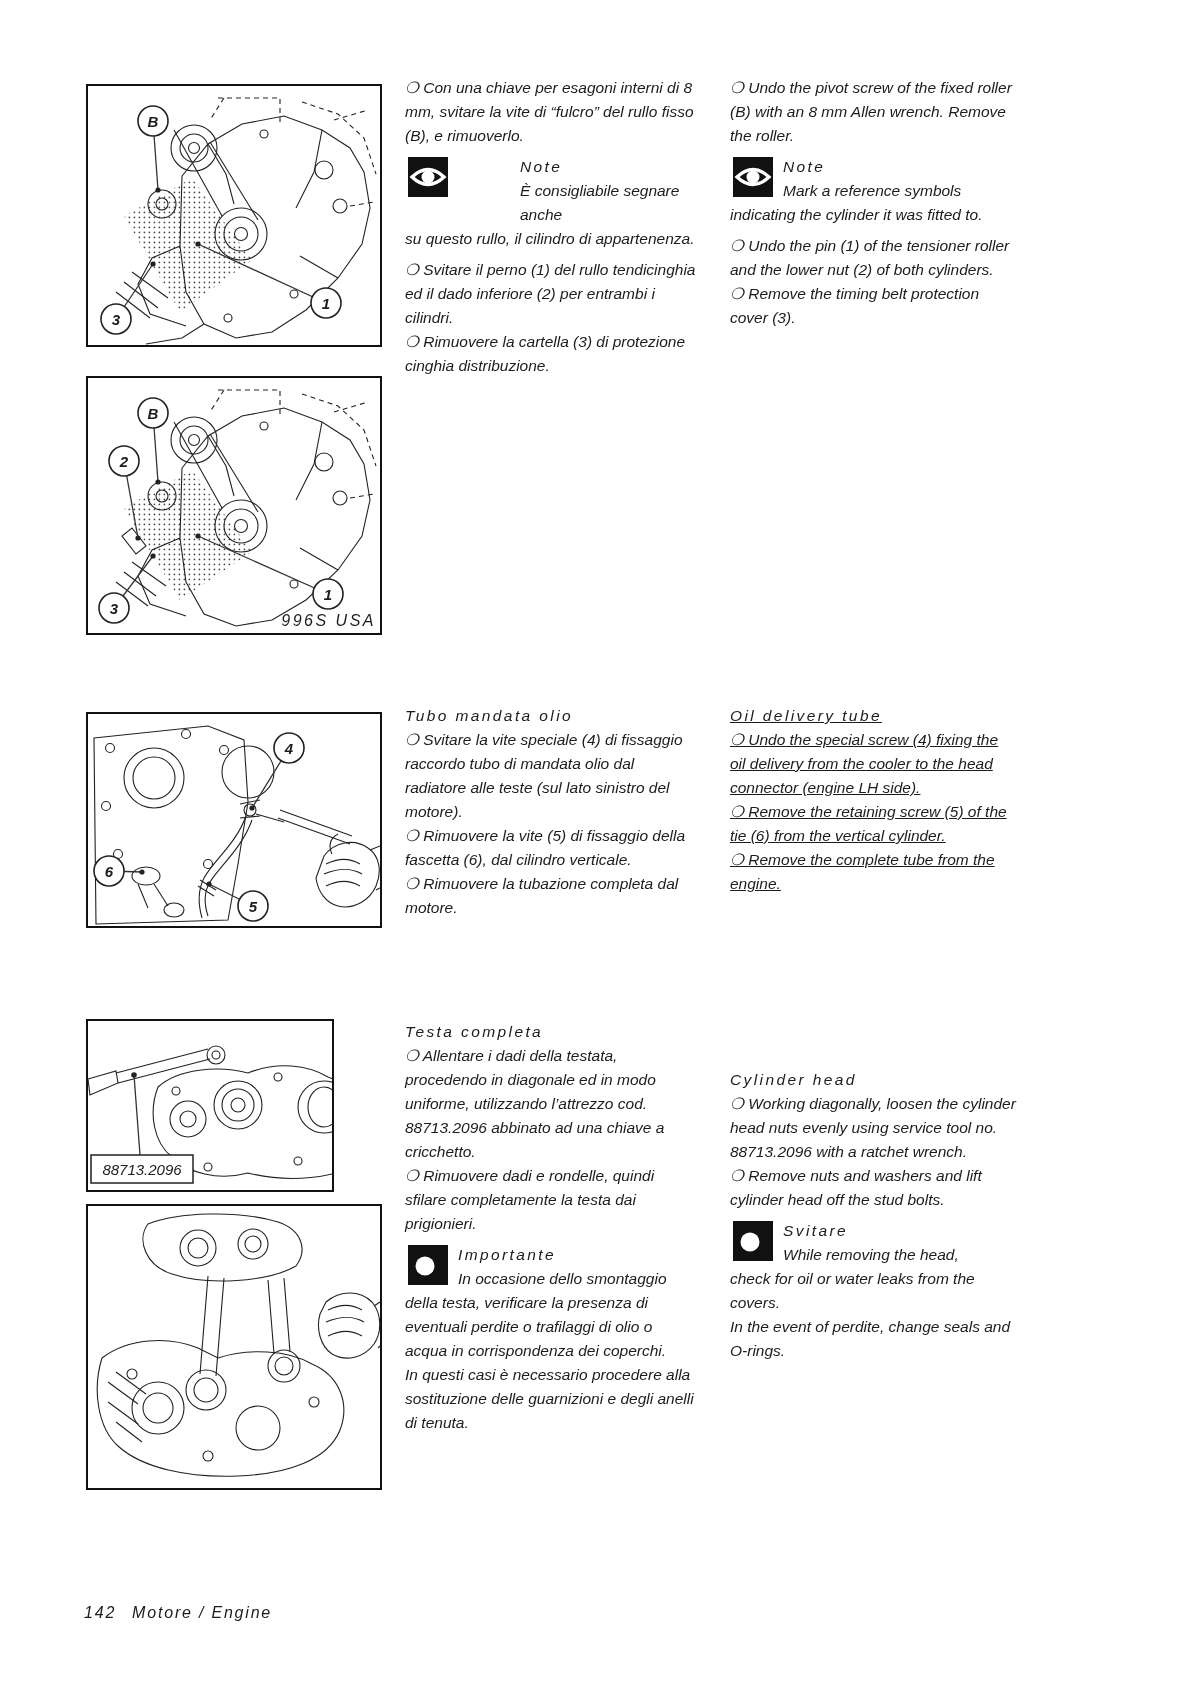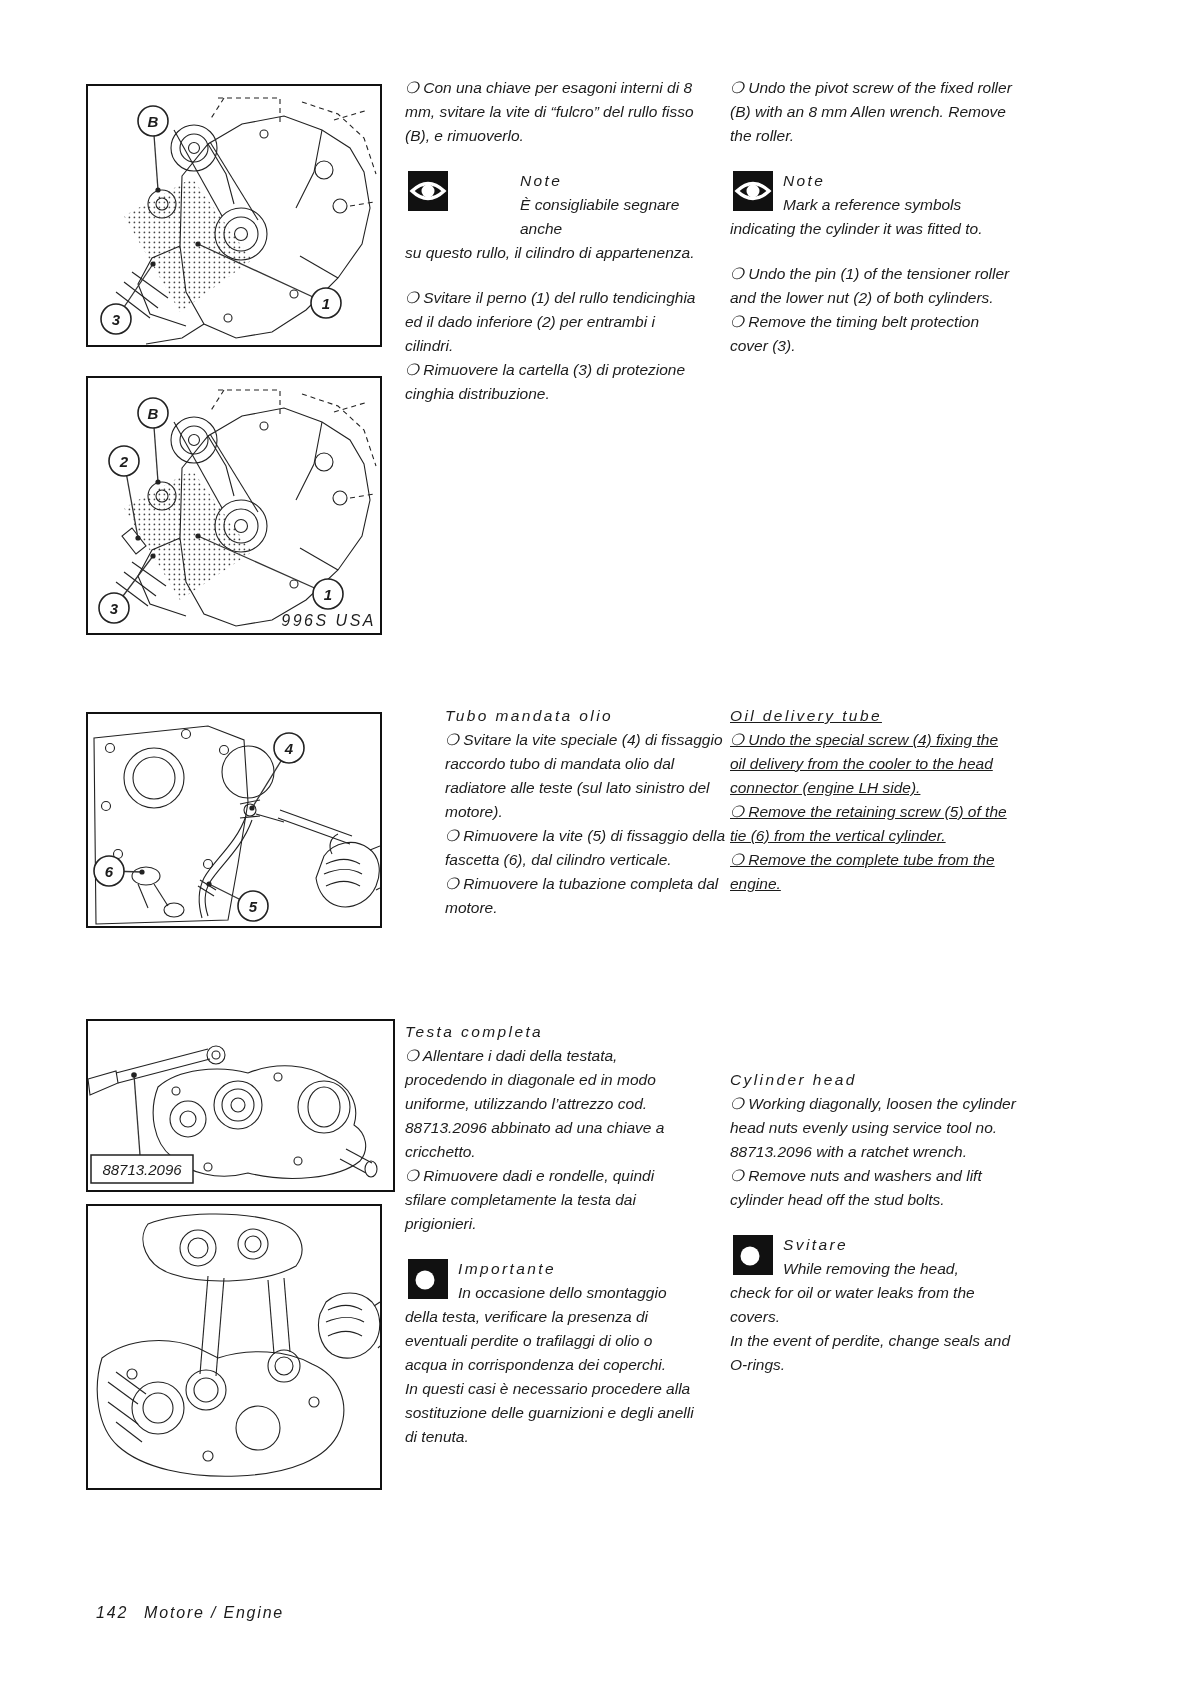--- a/index.html
+++ b/index.html
@@ -6,25 +6,25 @@
   body{
     width:1190px;height:1684px;position:relative;background:#ffffff;
     font-family:"Liberation Sans",sans-serif;font-style:italic;color:#1c1c1c;
     -webkit-font-smoothing:antialiased;
   }
   .fig{position:absolute;border:2px solid #111;background:#fff;box-sizing:border-box;overflow:hidden;}
   .sec{position:absolute;font-size:15.5px;line-height:24px;}
   .sec p{margin:0;}
   .h{letter-spacing:2.4px;}
   .title{margin:0 0 0 0;}
-  .notebox{position:relative;margin:21px 0;min-height:44px;}
+  .notebox{position:relative;margin:7px 0;min-height:44px;}
   .nicon{position:absolute;left:3px;top:2px;width:40px;height:40px;display:block;}
   .ntitle,.nlead{margin-left:53px;}
   .deep .ntitle,.deep .nlead{margin-left:115px;}
-  .footer{position:absolute;left:84px;top:1604px;font-size:16px;letter-spacing:1.8px;margin-left:12px;}
+  .footer{position:absolute;left:84px;top:1604px;font-size:16px;letter-spacing:1.8px;}
   .footer .lbl{margin-left:16px;}
   svg text{font-family:"Liberation Sans",sans-serif;font-style:italic;fill:#1c1c1c;}
   svg .co{font-weight:bold;font-size:15px;}
   svg .cap{font-size:16px;letter-spacing:2.5px;}
   svg .tool{font-size:15px;}
 </style>
 </head>
 <body>
 
 <div class="fig" style="left:86px;top:84px;width:296px;height:263px;">
@@ -202,21 +202,21 @@
     </g>
     <g>
       <line x1="165" y1="192" x2="121" y2="170" stroke="#333" stroke-width="1.3"></line>
       <circle cx="121" cy="170" r="2.6" fill="#222"></circle>
       <circle cx="165" cy="192" r="15" fill="#fff" stroke="#222" stroke-width="1.6"></circle>
       <text class="co" x="165" y="197.5" text-anchor="middle">5</text>
     </g>
   </svg>
 </div>
 
-<div class="fig" style="left:86px;top:1019px;width:309px;height:173px;">
+<div class="fig" style="left:86px;top:1019px;width:248px;height:173px;">
   <svg width="292" height="169" viewBox="0 0 292 169">
     <g stroke="#222" fill="none" stroke-width="1.1">
       <path d="M0 58 L28 50 L30 62 L2 74 Z"></path>
       <path d="M28 52 L120 28"></path>
         <path d="M30 62 L122 38"></path>
       <circle cx="128" cy="34" r="9"></circle>
         <circle cx="128" cy="34" r="4"></circle>
       <path d="M70 66 C90 48 130 44 160 52 C190 40 220 44 240 56 C262 64 272 84 266 104 C278 112 282 128 272 140 C250 158 200 162 160 152 C130 160 100 152 84 136 C66 122 60 92 70 66 Z"></path>
       <circle cx="150" cy="84" r="24"></circle>
         <circle cx="150" cy="84" r="16"></circle>
@@ -290,21 +290,21 @@
       </svg>
     </span>
     <div class="ntitle h">Note</div>
     <div class="nlead">È consigliabile segnare anche</div>
     <div class="nrest">su questo rullo, il cilindro di appartenenza.</div>
   </div>
   <p>❍ Svitare il perno (1) del rullo tendicinghia ed il dado inferiore (2) per entrambi i cilindri.</p>
   <p>❍ Rimuovere la cartella (3) di protezione cinghia distribuzione.</p>
 </div>
 
-<div class="sec" style="left:405px;top:704px;width:292px;margin-left:40px;">
+<div class="sec" style="left:405px;top:704px;width:292px;">
   <p class="h title">Tubo mandata olio</p>
   <p>❍ Svitare la vite speciale (4) di fissaggio raccordo tubo di mandata olio dal radiatore alle teste (sul lato sinistro del motore).</p>
   <p>❍ Rimuovere la vite (5) di fissaggio della fascetta (6), dal cilindro verticale.</p>
   <p>❍ Rimuovere la tubazione completa dal motore.</p>
 </div>
 
 <div class="sec" style="left:405px;top:1020px;width:292px;">
   <p class="h title">Testa completa</p>
   <p>❍ Allentare i dadi della testata, procedendo in diagonale ed in modo uniforme, utilizzando l’attrezzo cod. 88713.2096 abbinato ad una chiave a cricchetto.</p>
   <p>❍ Rimuovere dadi e rondelle, quindi sfilare completamente la testa dai prigionieri.</p>

